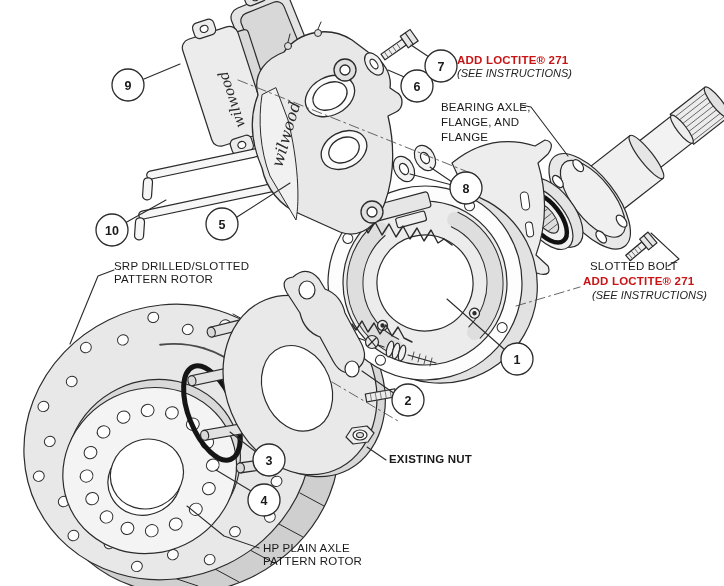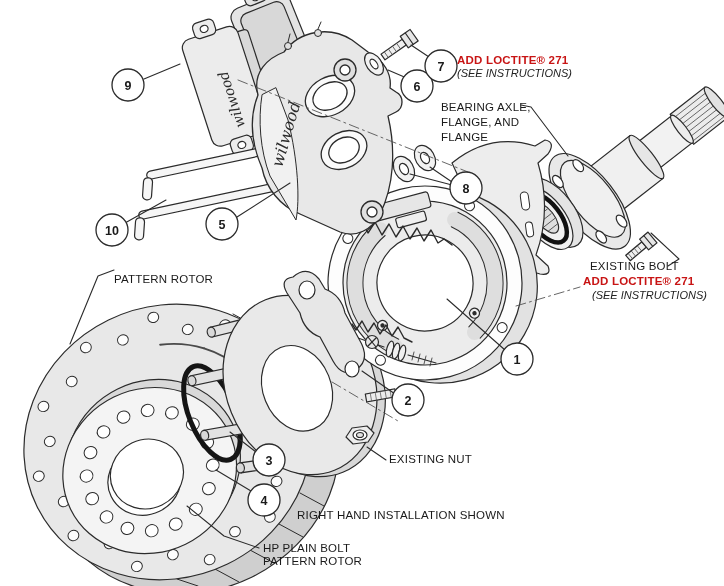--- a/index.html
+++ b/index.html
@@ -449,25 +449,25 @@
   </g>
 </svg>
 
   <div class="lbl lbl-red caps" style="left:457px;top:53px;">ADD LOCTITE® 271</div>
   <div class="lbl lbl-sub" style="left:457px;top:66px;">(SEE INSTRUCTIONS)</div>
 
   <div class="lbl caps" style="left:441px;top:100px;">BEARING AXLE,</div>
   <div class="lbl caps" style="left:441px;top:115px;">FLANGE, AND</div>
   <div class="lbl caps" style="left:441px;top:130px;text-align:right;">FLANGE</div>
 
-  <div class="lbl caps" style="left:590px;top:259px;">EXISTING BOLT</div>
+  <div class="lbl caps" style="left:590px;top:259px;">SLOTTED BOLT</div>
   <div class="lbl lbl-red caps" style="left:583px;top:274px;">ADD LOCTITE® 271</div>
   <div class="lbl lbl-sub" style="left:592px;top:288px;">(SEE INSTRUCTIONS)</div>
 
+  <div class="lbl caps" style="left:114px;top:259px;">SRP DRILLED/SLOTTED</div>
   <div class="lbl caps" style="left:114px;top:272px;">PATTERN ROTOR</div>
 
-  <div class="lbl caps" style="left:389px;top:452px;">EXISTING NUT</div>
-
-  <div class="lbl caps" style="left:297px;top:508px;">RIGHT HAND INSTALLATION SHOWN</div>
-
-  <div class="lbl caps" style="left:263px;top:541px;">HP PLAIN BOLT</div>
+  <div class="lbl caps" style="left:389px;top:452px;font-weight:bold;">EXISTING NUT</div>
+
+
+  <div class="lbl caps" style="left:263px;top:541px;">HP PLAIN AXLE</div>
   <div class="lbl caps" style="left:263px;top:554px;">PATTERN ROTOR</div>
 </div>
 
 </body></html>

